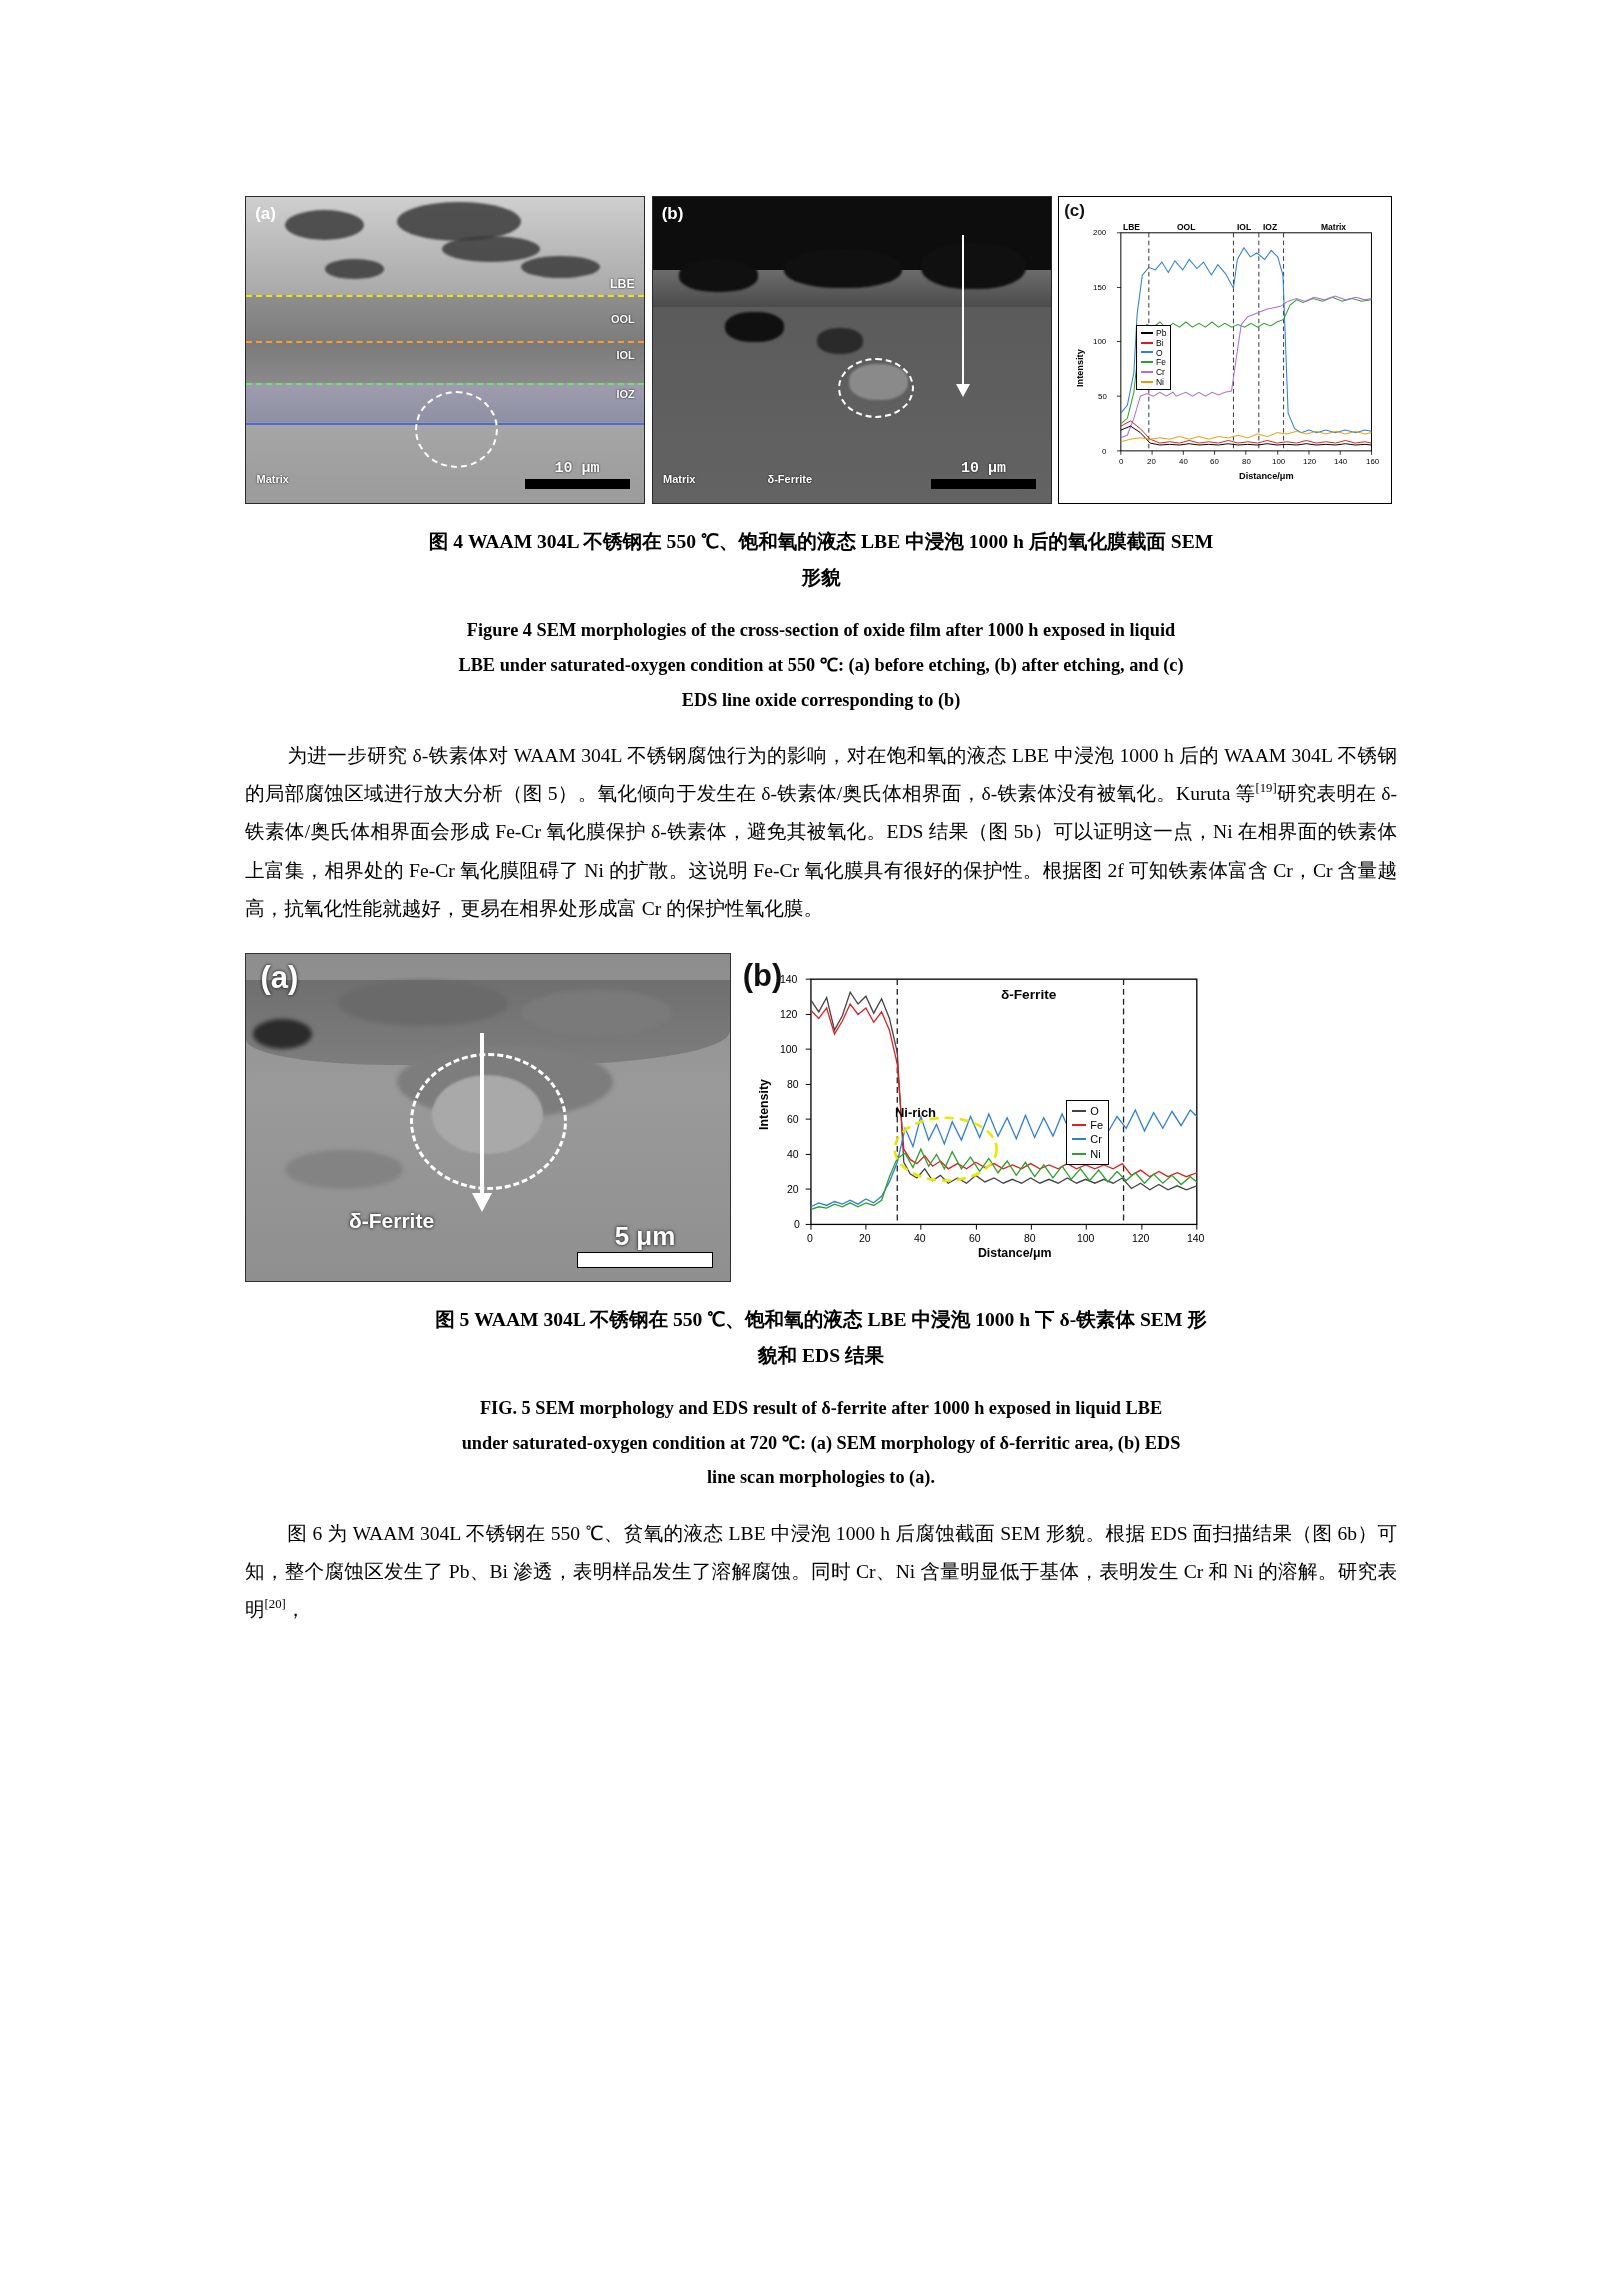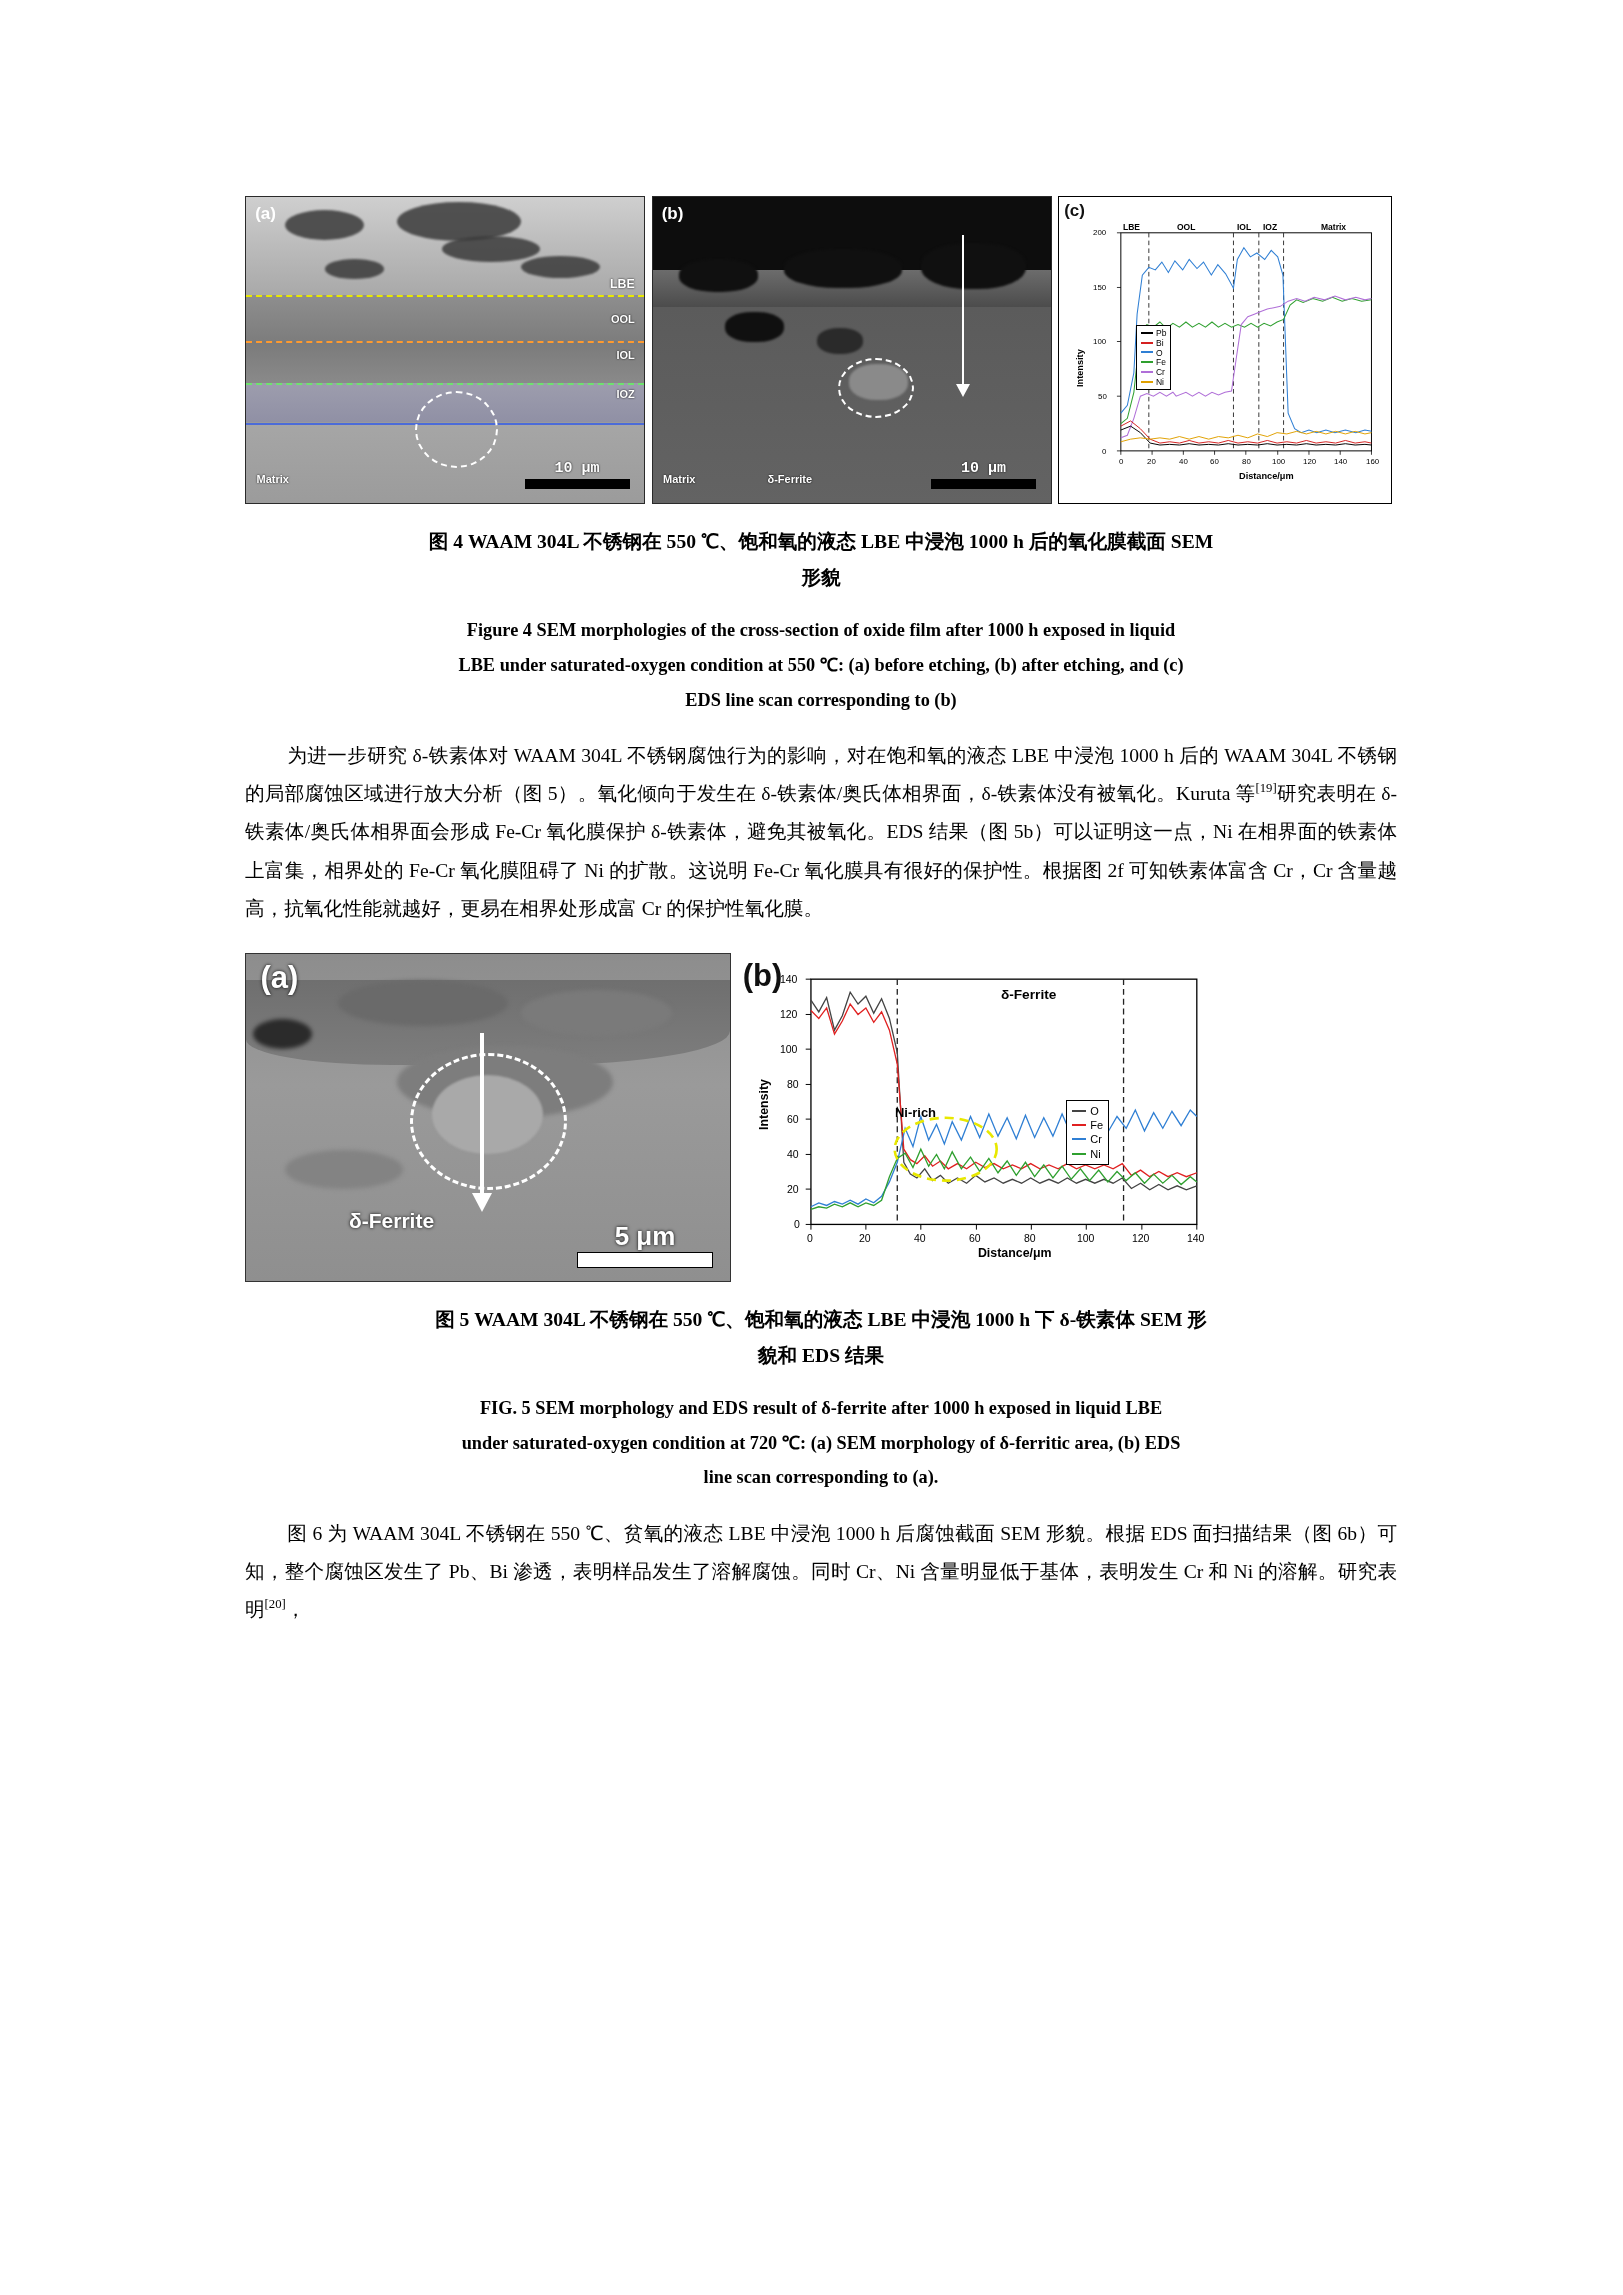--- a/index.html
+++ b/index.html
@@ -431,21 +431,21 @@
       </div>
     </div>
 
     <div class="cap-cn">
       <div>图 4 WAAM 304L 不锈钢在 550 ℃、饱和氧的液态 LBE 中浸泡 1000 h 后的氧化膜截面 SEM</div>
       <div>形貌</div>
     </div>
     <div class="cap-en">
       <div>Figure 4 SEM morphologies of the cross-section of oxide film after 1000 h exposed in liquid</div>
       <div>LBE under saturated-oxygen condition at 550 ℃: (a) before etching, (b) after etching, and (c)</div>
-      <div>EDS line scan corresponding to (b)</div>
+      <div>EDS line oxide corresponding to (b)</div>
     </div>
 
     <p class="body-par"><span class="indent"></span><span>为进一步研究 δ-铁素体对 WAAM 304L 不锈钢腐蚀行为的影响，对在饱和氧的液态 LBE 中浸泡 1000 h 后的 WAAM 304L 不锈钢的局部腐蚀区域进行放大分析（图 5）。氧化倾向于发生在 δ-铁素体/奥氏体相界面，δ-铁素体没有被氧化。Kuruta 等</span><sup>[19]</sup><span>研究表明在 δ-铁素体/奥氏体相界面会形成 Fe-Cr 氧化膜保护 δ-铁素体，避免其被氧化。EDS 结果（图 5b）可以证明这一点，Ni 在相界面的铁素体上富集，相界处的 Fe-Cr 氧化膜阻碍了 Ni 的扩散。这说明 Fe-Cr 氧化膜具有很好的保护性。根据图 2f 可知铁素体富含 Cr，Cr 含量越高，抗氧化性能就越好，更易在相界处形成富 Cr 的保护性氧化膜。</span></p>
 
     <div class="fig5-row">
 
       <div class="p5a">
         <div class="p5a-bg"></div>
         <div class="p5a-oxide"></div>
         <div class="p5a-dark" style="left:6.5px; top:65px; width:59px; height:30px; background:#2b2b2b;"></div>
@@ -557,20 +557,20 @@
       </div>
     </div>
 
     <div class="cap-cn">
       <div>图 5 WAAM 304L 不锈钢在 550 ℃、饱和氧的液态 LBE 中浸泡 1000 h 下 δ-铁素体 SEM 形</div>
       <div>貌和 EDS 结果</div>
     </div>
     <div class="cap-en">
       <div>FIG. 5 SEM morphology and EDS result of δ-ferrite after 1000 h exposed in liquid LBE</div>
       <div>under saturated-oxygen condition at 720 ℃: (a) SEM morphology of δ-ferritic area, (b) EDS</div>
-      <div>line scan corresponding to (a).</div>
+      <div>line scan morphologies to (a).</div>
     </div>
 
     <p class="body-par"><span class="indent"></span><span>图 6 为 WAAM 304L 不锈钢在 550 ℃、贫氧的液态 LBE 中浸泡 1000 h 后腐蚀截面 SEM 形貌。根据 EDS 面扫描结果（图 6b）可知，整个腐蚀区发生了 Pb、Bi 渗透，表明样品发生了溶解腐蚀。同时 Cr、Ni 含量明显低于基体，表明发生 Cr 和 Ni 的溶解。研究表明</span><sup>[20]</sup><span>，</span></p>
 
   </div>
 </div>
 
 
 </body></html>

